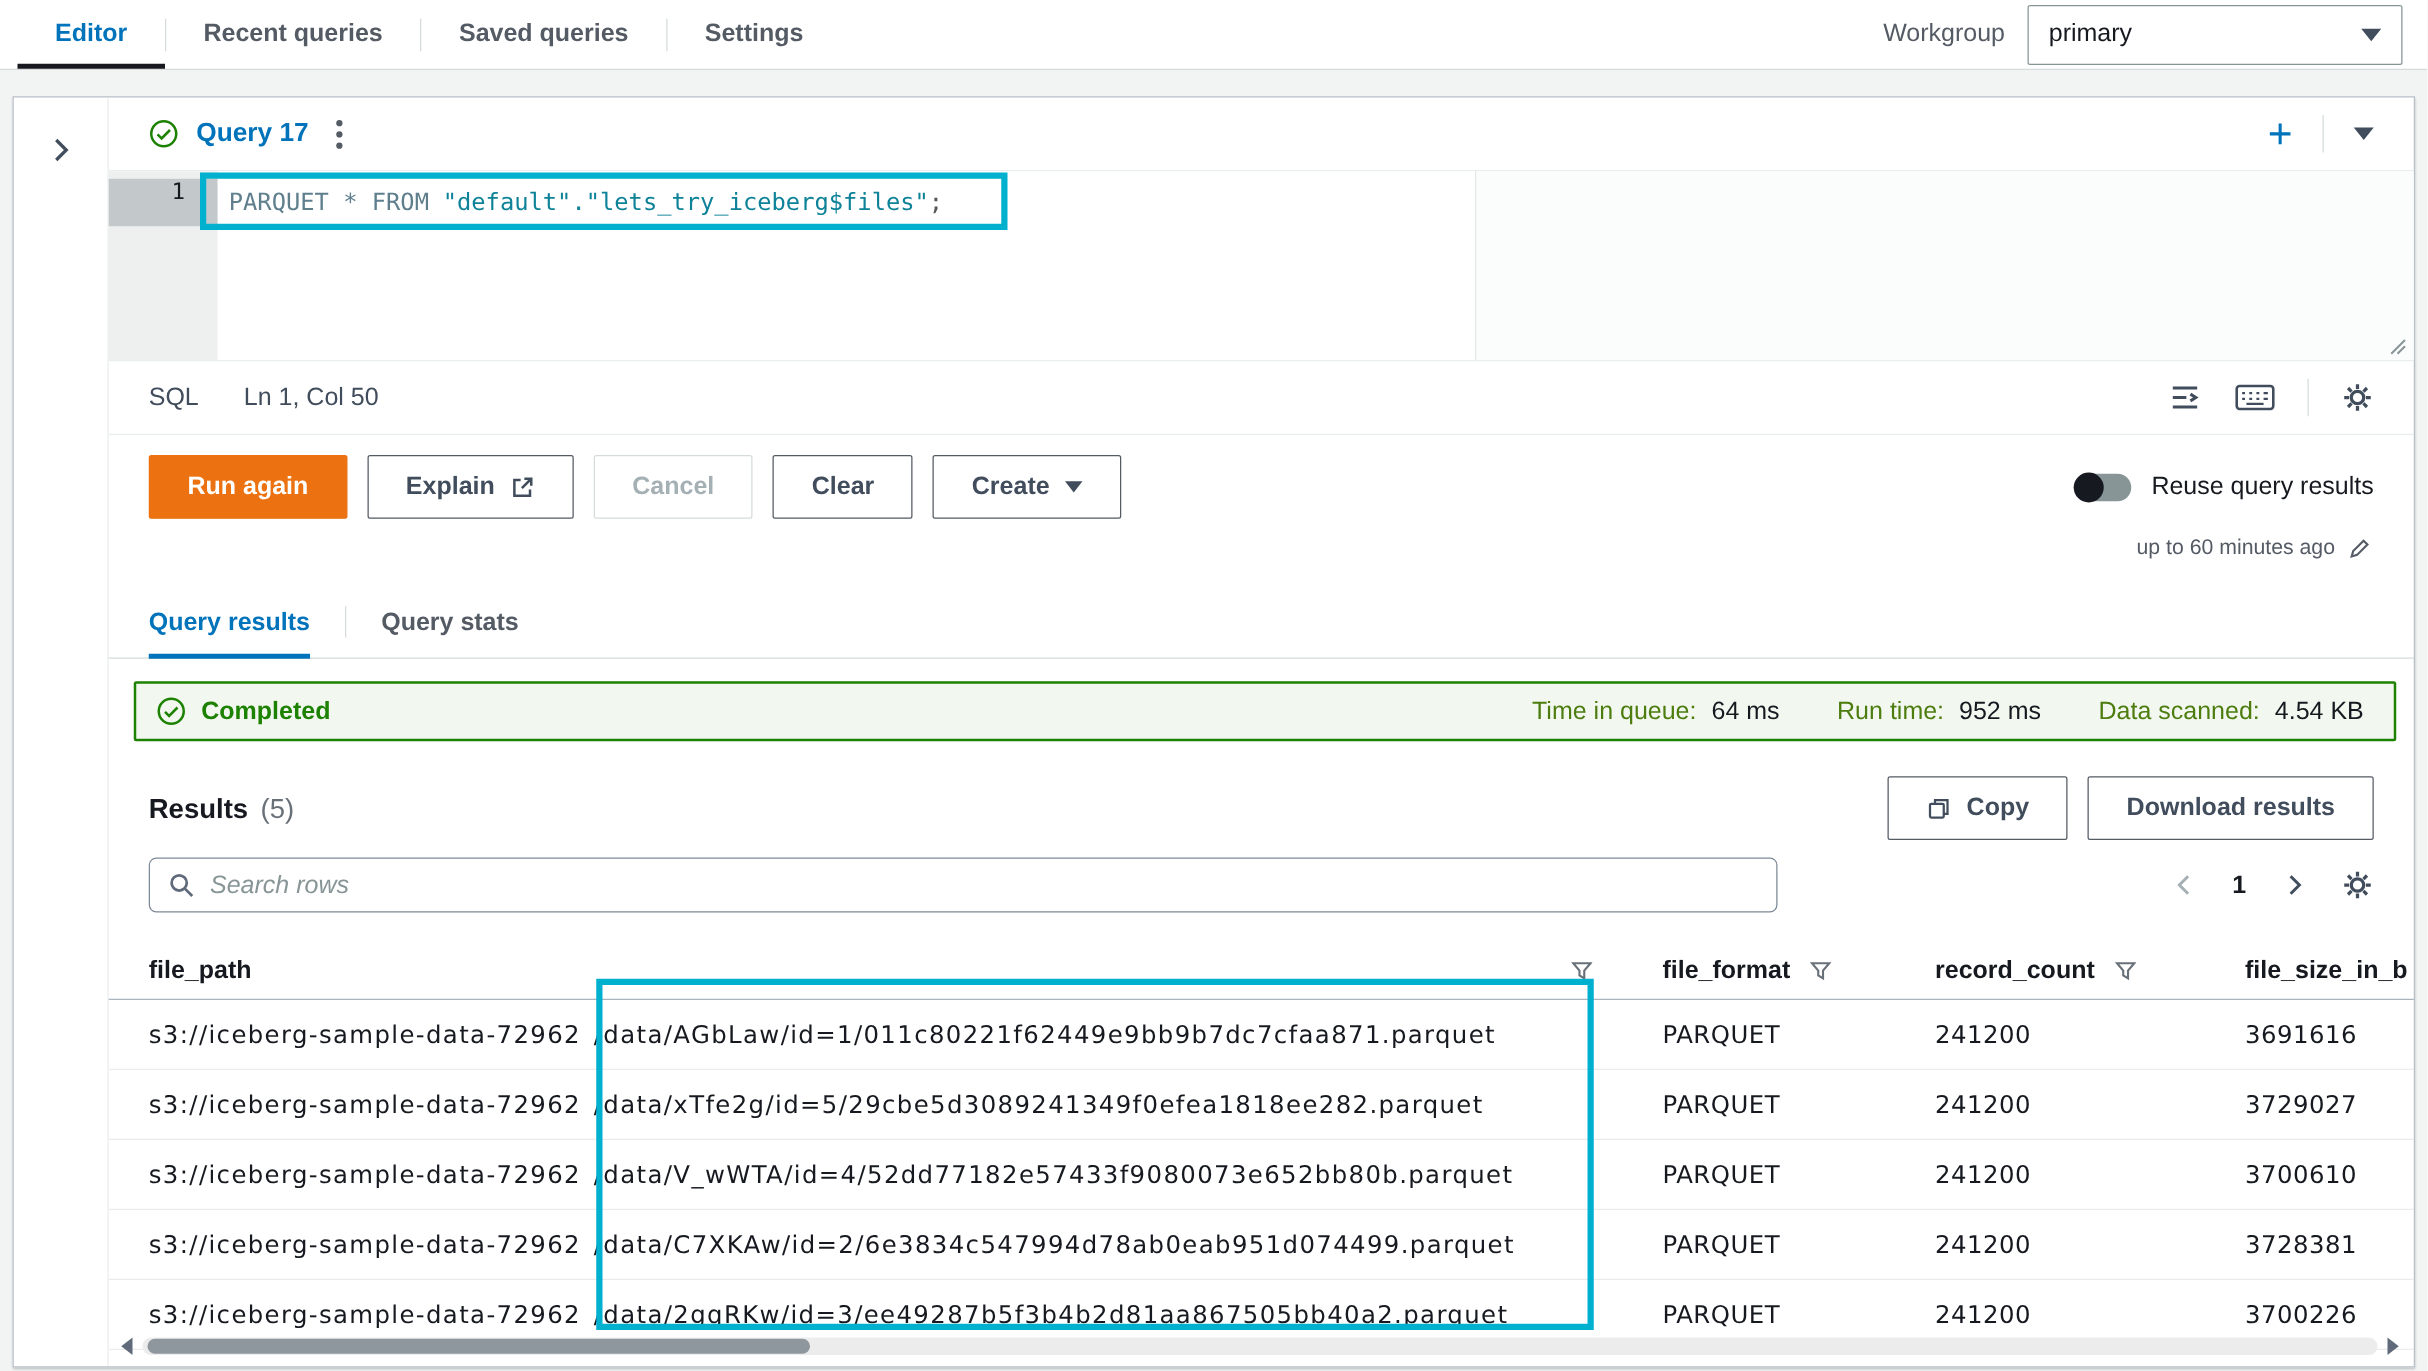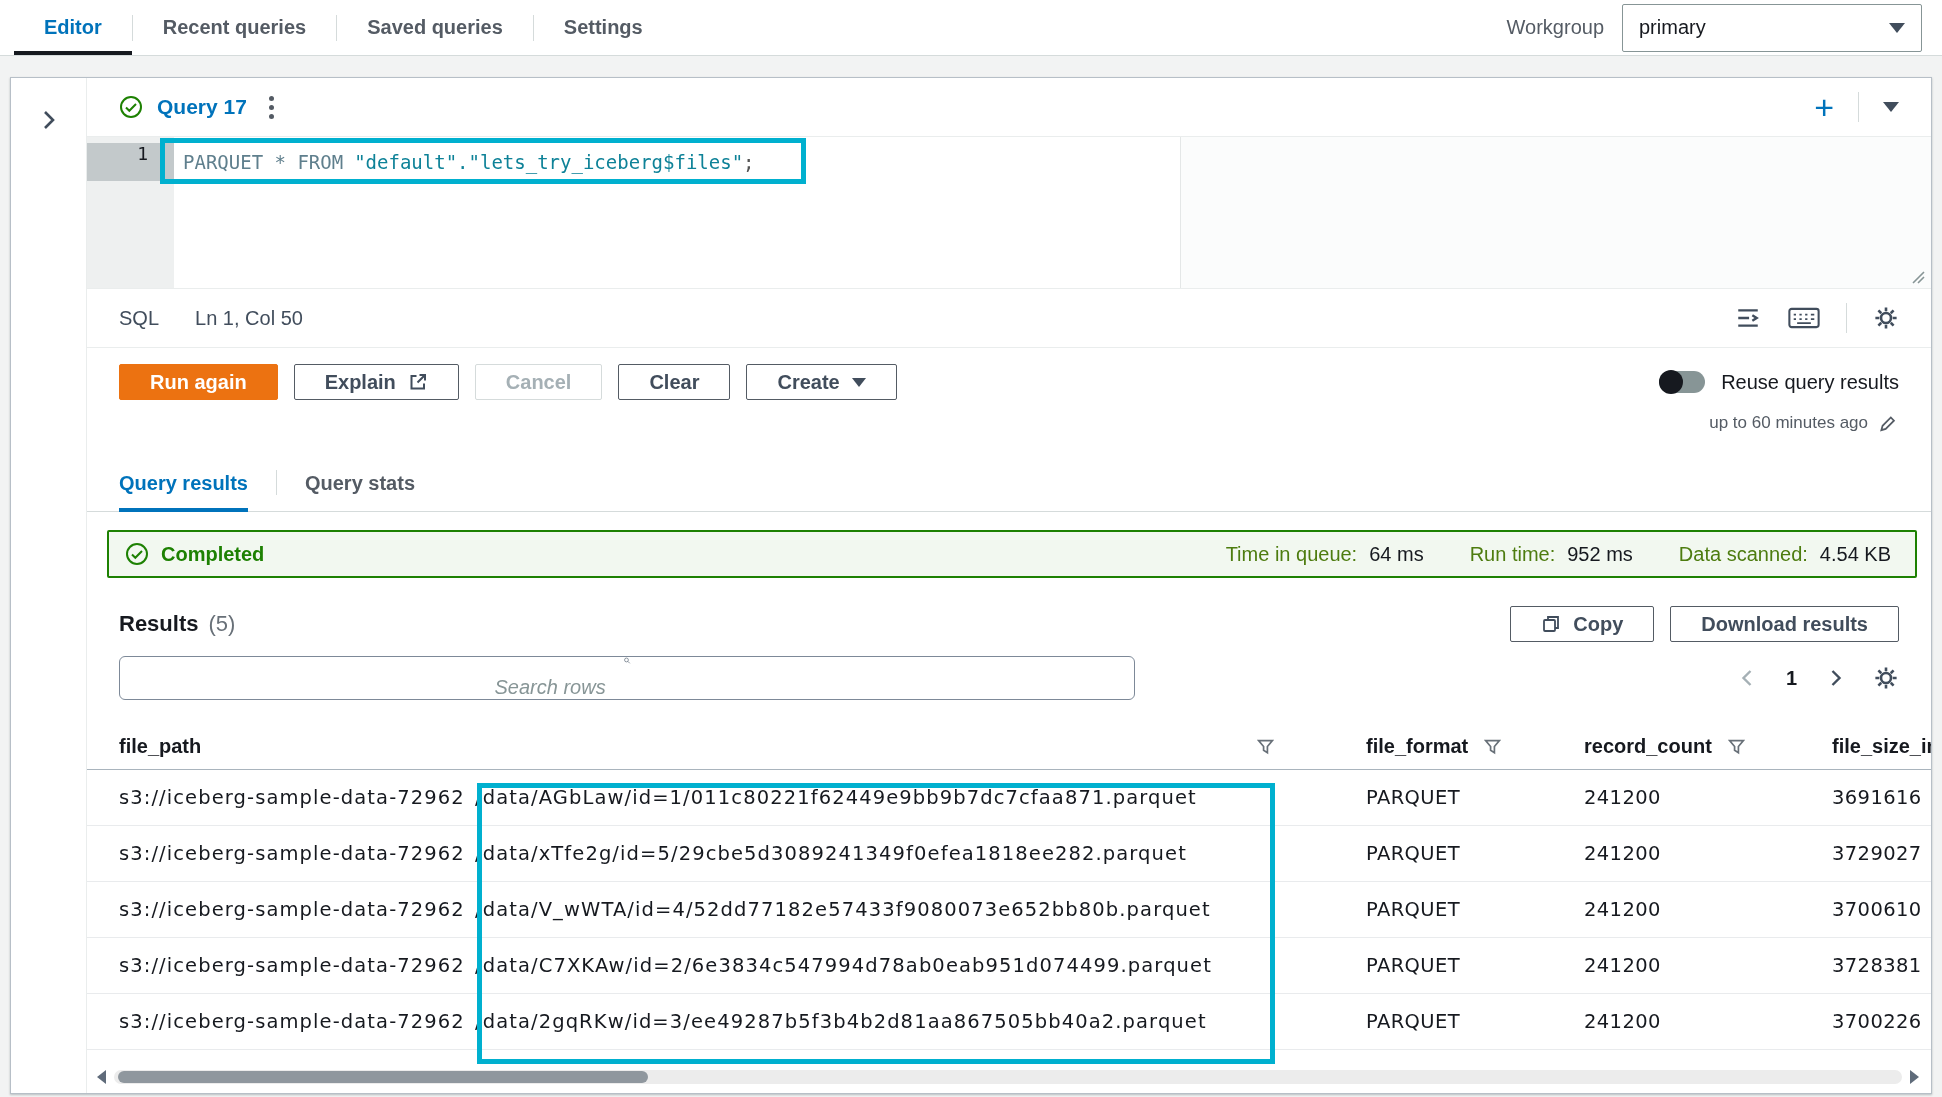--- a/index.html
+++ b/index.html
@@ -56,21 +56,21 @@
 
   
   .ed-status { height:60px; border-top:1px solid #eaeded; border-bottom:1px solid #eaeded;
                display:flex; align-items:center; padding:0 32px; gap:36px; }
   .ed-status .lbl { font-size:20px; color:#414d5c; }
   .ed-icons { margin-left:auto; display:flex; align-items:center; gap:26px; }
   .icon-btn { cursor:pointer; display:flex; align-items:center; }
 
   
   .actions { display:flex; align-items:center; padding:16px 32px 10px; }
-  .btn { height:36px; padding:0 30px; display:inline-flex; align-items:center; justify-content:center; gap:12px;
+  .btn { height:51px; padding:0 30px; display:inline-flex; align-items:center; justify-content:center; gap:12px;
          font-size:20px; font-weight:bold; border-radius:2px; border:1px solid #545b64; color:#414d5c;
          background:#fff; cursor:pointer; font-family:inherit; }
   .btn + .btn { margin-left:16px; }
   .btn-primary { background:#ec7211; border-color:#ec7211; color:#fff; }
   .btn-disabled { border-color:#d5dbdb; color:#a5b0b5; cursor:default; }
   .toggle-wrap { margin-left:auto; display:flex; align-items:center; gap:16px; }
   .toggle { width:46px; height:22px; border-radius:12px; background:#879596; position:relative; cursor:pointer; }
   .toggle-knob { position:absolute; left:0; top:-1px; width:24px; height:24px; border-radius:50%; background:#16191f; }
   .toggle-label { font-size:20px; }
   .reuse-sub { height:26px; display:flex; justify-content:flex-end; align-items:center; gap:10px;
@@ -93,33 +93,33 @@
   .m-value { color:#16191f; }
 
   
   .results-head { margin-top:28px; padding:0 32px; display:flex; align-items:center; }
   .results-title { font-size:22px; font-weight:bold; }
   .results-count { font-size:22px; color:#687078; margin-left:10px; }
   .results-actions { margin-left:auto; display:flex; }
 
   
   .search-row { margin-top:14px; padding:0 32px; display:flex; align-items:center; }
-  .search-box { width:1016px; height:44px; border:1px solid #7d8998; border-radius:6px; background:#fff;
-                display:flex; align-items:center; padding:0 14px; gap:12px;flex-direction:column; }
+  .search-box { width:1303px; height:44px; border:1px solid #7d8998; border-radius:6px; background:#fff;
+                display:flex; align-items:center; padding:0 14px; gap:12px; }
   .search-box input { border:none; outline:none; flex:1; font-size:20px; font-family:inherit; color:#16191f; background:transparent; }
   .search-box input::placeholder { font-style:italic; color:#879596; }
   .pager { margin-left:auto; display:flex; align-items:center; gap:28px; }
   .page-num { font-size:20px; font-weight:bold; }
 
   
   .tbl { margin-top:24px; }
   .tbl-head { display:flex; height:46px; align-items:center; border-bottom:1px solid #a9b4bd; font-weight:bold; font-size:20px; }
   .tbl-row { display:flex; height:56px; align-items:center; border-bottom:1px solid #e9ebed; font-size:19.5px; }
   .c1 { flex:0 0 1243px; padding-left:32px; display:flex; align-items:center; overflow:hidden; white-space:nowrap; }
-  .c2 { flex:0 0 218px; display:flex; align-items:center;margin-left:36px; }
+  .c2 { flex:0 0 218px; display:flex; align-items:center; }
   .c3 { flex:0 0 248px; display:flex; align-items:center; }
   .c4 { flex:1; overflow:hidden; white-space:nowrap; display:flex; align-items:center; }
   .tbl-head .c1 .col-icon { margin-left:auto; margin-right:56px; }
   .col-icon { margin-left:16px; cursor:pointer; }
   .cellpath { font-family:"DejaVu Sans", sans-serif; letter-spacing:1.1px; }
   .pfx { display:inline-block; width:356px; overflow:hidden; vertical-align:top; }
   .celldata { font-family:"DejaVu Sans", sans-serif; letter-spacing:.4px; }
 
   
   .hscroll { position:absolute; left:10px; right:12px; bottom:8px; height:16px; display:flex; align-items:center; gap:8px; }

